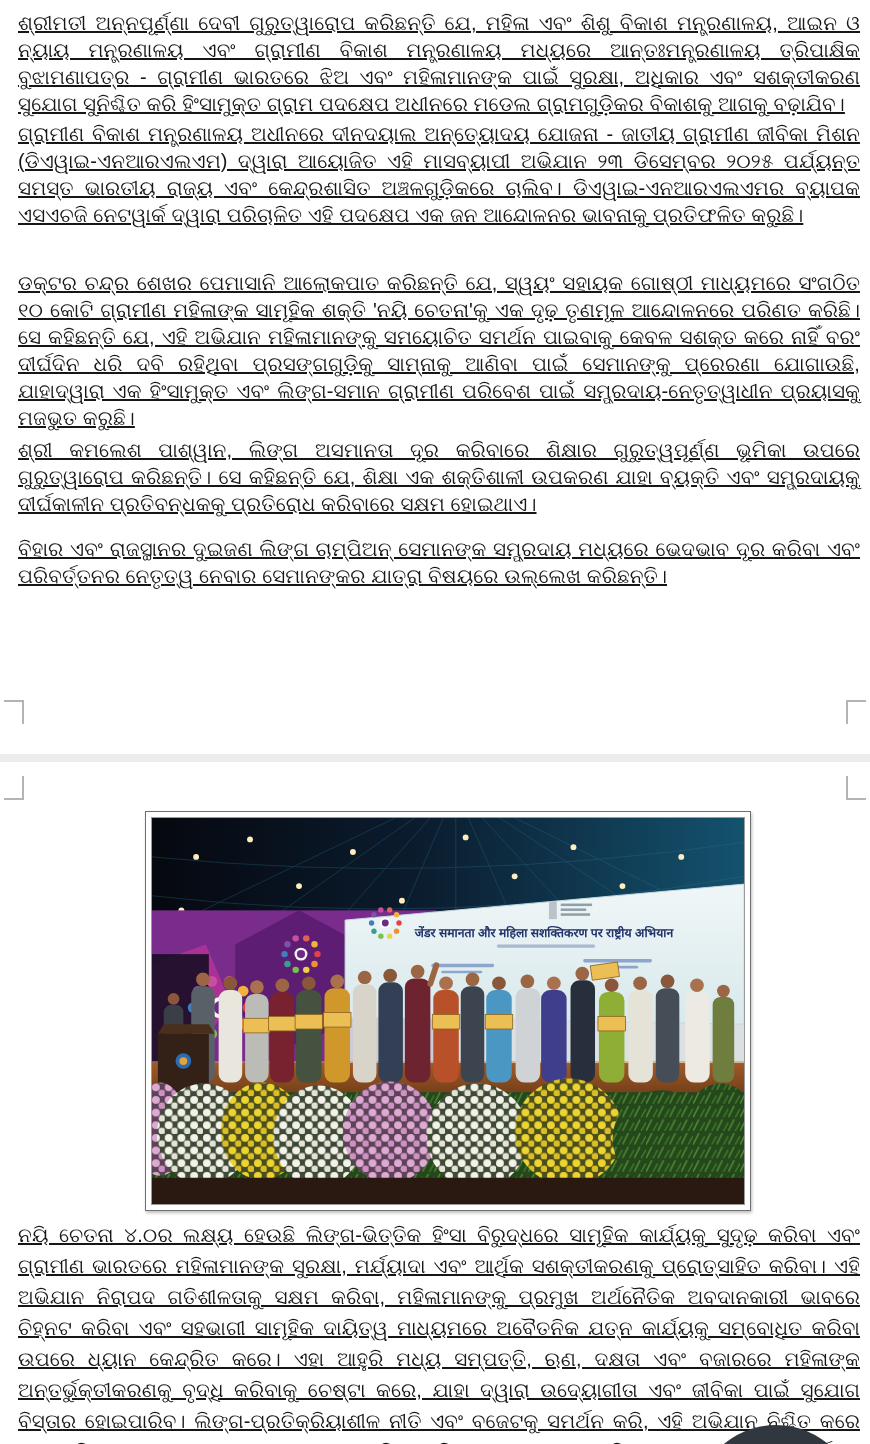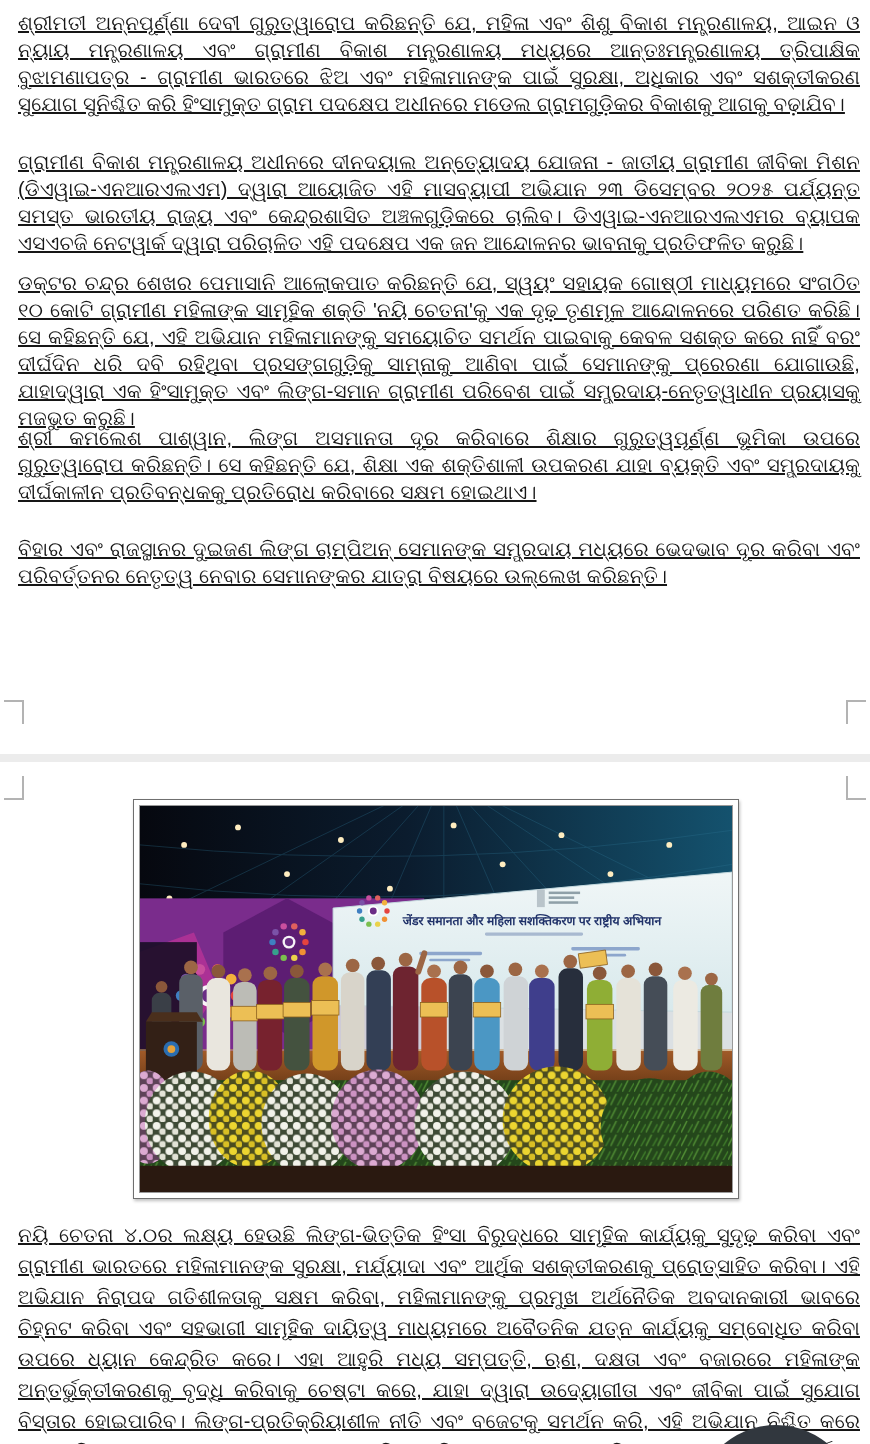--- a/index.html
+++ b/index.html
@@ -34,32 +34,32 @@
     position:absolute;left:695px;top:1425px;width:162px;height:162px;
     border-radius:50%;background:#31373e;
   }
 </style>
 </head>
 <body>
 
 <div>
 
   <p class="para" style="top:6px">ଶ୍ରୀମତୀ ଅନ୍ନପୂର୍ଣ୍ଣା ଦେବୀ ଗୁରୁତ୍ୱାରୋପ କରିଛନ୍ତି ଯେ, ମହିଳା ଏବଂ ଶିଶୁ ବିକାଶ ମନ୍ତ୍ରଣାଳୟ, ଆଇନ ଓ ନ୍ୟାୟ ମନ୍ତ୍ରଣାଳୟ ଏବଂ ଗ୍ରାମୀଣ ବିକାଶ ମନ୍ତ୍ରଣାଳୟ ମଧ୍ୟରେ ଆନ୍ତଃମନ୍ତ୍ରଣାଳୟ ତ୍ରିପାକ୍ଷିକ ବୁଝାମଣାପତ୍ର - ଗ୍ରାମୀଣ ଭାରତରେ ଝିଅ ଏବଂ ମହିଳାମାନଙ୍କ ପାଇଁ ସୁରକ୍ଷା, ଅଧିକାର ଏବଂ ସଶକ୍ତୀକରଣ ସୁଯୋଗ ସୁନିଶ୍ଚିତ କରି ହିଂସାମୁକ୍ତ ଗ୍ରାମ ପଦକ୍ଷେପ ଅଧୀନରେ ମଡେଲ ଗ୍ରାମଗୁଡ଼ିକର ବିକାଶକୁ ଆଗକୁ ବଢ଼ାଯିବ।</p>
-  <p class="para" style="top:145px">ଗ୍ରାମୀଣ ବିକାଶ ମନ୍ତ୍ରଣାଳୟ ଅଧୀନରେ ଦୀନଦୟାଲ ଅନ୍ତ୍ୟୋଦୟ ଯୋଜନା - ଜାତୀୟ ଗ୍ରାମୀଣ ଜୀବିକା ମିଶନ (ଡିଏୱାଇ-ଏନଆରଏଲଏମ) ଦ୍ୱାରା ଆୟୋଜିତ ଏହି ମାସବ୍ୟାପୀ ଅଭିଯାନ ୨୩ ଡିସେମ୍ବର ୨୦୨୫ ପର୍ଯ୍ୟନ୍ତ ସମସ୍ତ ଭାରତୀୟ ରାଜ୍ୟ ଏବଂ କେନ୍ଦ୍ରଶାସିତ ଅଞ୍ଚଳଗୁଡ଼ିକରେ ଚାଲିବ। ଡିଏୱାଇ-ଏନଆରଏଲଏମର ବ୍ୟାପକ ଏସଏଚଜି ନେଟୱାର୍କ ଦ୍ୱାରା ପରିଚାଳିତ ଏହି ପଦକ୍ଷେପ ଏକ ଜନ ଆନ୍ଦୋଳନର ଭାବନାକୁ ପ୍ରତିଫଳିତ କରୁଛି।</p>
+  <p class="para" style="top:117px">ଗ୍ରାମୀଣ ବିକାଶ ମନ୍ତ୍ରଣାଳୟ ଅଧୀନରେ ଦୀନଦୟାଲ ଅନ୍ତ୍ୟୋଦୟ ଯୋଜନା - ଜାତୀୟ ଗ୍ରାମୀଣ ଜୀବିକା ମିଶନ (ଡିଏୱାଇ-ଏନଆରଏଲଏମ) ଦ୍ୱାରା ଆୟୋଜିତ ଏହି ମାସବ୍ୟାପୀ ଅଭିଯାନ ୨୩ ଡିସେମ୍ବର ୨୦୨୫ ପର୍ଯ୍ୟନ୍ତ ସମସ୍ତ ଭାରତୀୟ ରାଜ୍ୟ ଏବଂ କେନ୍ଦ୍ରଶାସିତ ଅଞ୍ଚଳଗୁଡ଼ିକରେ ଚାଲିବ। ଡିଏୱାଇ-ଏନଆରଏଲଏମର ବ୍ୟାପକ ଏସଏଚଜି ନେଟୱାର୍କ ଦ୍ୱାରା ପରିଚାଳିତ ଏହି ପଦକ୍ଷେପ ଏକ ଜନ ଆନ୍ଦୋଳନର ଭାବନାକୁ ପ୍ରତିଫଳିତ କରୁଛି।</p>
   <p class="para" style="top:266px">ଡକ୍ଟର ଚନ୍ଦ୍ର ଶେଖର ପେମାସାନି ଆଲୋକପାତ କରିଛନ୍ତି ଯେ, ସ୍ୱୟଂ ସହାୟକ ଗୋଷ୍ଠୀ ମାଧ୍ୟମରେ ସଂଗଠିତ ୧୦ କୋଟି ଗ୍ରାମୀଣ ମହିଳାଙ୍କ ସାମୂହିକ ଶକ୍ତି 'ନୟି ଚେତନା'କୁ ଏକ ଦୃଢ଼ ତୃଣମୂଳ ଆନ୍ଦୋଳନରେ ପରିଣତ କରିଛି। ସେ କହିଛନ୍ତି ଯେ, ଏହି ଅଭିଯାନ ମହିଳାମାନଙ୍କୁ ସମୟୋଚିତ ସମର୍ଥନ ପାଇବାକୁ କେବଳ ସଶକ୍ତ କରେ ନାହିଁ ବରଂ ଦୀର୍ଘଦିନ ଧରି ଦବି ରହିଥିବା ପ୍ରସଙ୍ଗଗୁଡ଼ିକୁ ସାମ୍ନାକୁ ଆଣିବା ପାଇଁ ସେମାନଙ୍କୁ ପ୍ରେରଣା ଯୋଗାଉଛି, ଯାହାଦ୍ୱାରା ଏକ ହିଂସାମୁକ୍ତ ଏବଂ ଲିଙ୍ଗ-ସମାନ ଗ୍ରାମୀଣ ପରିବେଶ ପାଇଁ ସମ୍ପ୍ରଦାୟ-ନେତୃତ୍ୱାଧୀନ ପ୍ରୟାସକୁ ମଜଭୁତ କରୁଛି।</p>
-  <p class="para" style="top:421px">ଶ୍ରୀ କମଲେଶ ପାଶ୍ୱାନ, ଲିଙ୍ଗ ଅସମାନତା ଦୂର କରିବାରେ ଶିକ୍ଷାର ଗୁରୁତ୍ୱପୂର୍ଣ୍ଣ ଭୂମିକା ଉପରେ ଗୁରୁତ୍ୱାରୋପ କରିଛନ୍ତି। ସେ କହିଛନ୍ତି ଯେ, ଶିକ୍ଷା ଏକ ଶକ୍ତିଶାଳୀ ଉପକରଣ ଯାହା ବ୍ୟକ୍ତି ଏବଂ ସମ୍ପ୍ରଦାୟକୁ ଦୀର୍ଘକାଳୀନ ପ୍ରତିବନ୍ଧକକୁ ପ୍ରତିରୋଧ କରିବାରେ ସକ୍ଷମ ହୋଇଥାଏ।</p>
+  <p class="para" style="top:433px">ଶ୍ରୀ କମଲେଶ ପାଶ୍ୱାନ, ଲିଙ୍ଗ ଅସମାନତା ଦୂର କରିବାରେ ଶିକ୍ଷାର ଗୁରୁତ୍ୱପୂର୍ଣ୍ଣ ଭୂମିକା ଉପରେ ଗୁରୁତ୍ୱାରୋପ କରିଛନ୍ତି। ସେ କହିଛନ୍ତି ଯେ, ଶିକ୍ଷା ଏକ ଶକ୍ତିଶାଳୀ ଉପକରଣ ଯାହା ବ୍ୟକ୍ତି ଏବଂ ସମ୍ପ୍ରଦାୟକୁ ଦୀର୍ଘକାଳୀନ ପ୍ରତିବନ୍ଧକକୁ ପ୍ରତିରୋଧ କରିବାରେ ସକ୍ଷମ ହୋଇଥାଏ।</p>
   <p class="para" style="top:532px">ବିହାର ଏବଂ ରାଜସ୍ଥାନର ଦୁଇଜଣ ଲିଙ୍ଗ ଚାମ୍ପିଅନ୍ ସେମାନଙ୍କ ସମ୍ପ୍ରଦାୟ ମଧ୍ୟରେ ଭେଦଭାବ ଦୂର କରିବା ଏବଂ ପରିବର୍ତ୍ତନର ନେତୃତ୍ୱ ନେବାର ସେମାନଙ୍କର ଯାତ୍ରା ବିଷୟରେ ଉଲ୍ଲେଖ କରିଛନ୍ତି।</p>
 
   <div class="mark bl" style="left:4px;top:700px"></div>
   <div class="mark br" style="left:846px;top:700px"></div>
   <div class="pb-band" style="top:754px"></div>
   <div class="mark tl" style="left:4px;top:776px"></div>
   <div class="mark tr" style="left:846px;top:776px"></div>
 
-  <figure class="photo-frame" style="margin:0">
+  <figure class="photo-frame" style="margin:12px">
     <div class="photo-inner">
       <svg width="592" height="386" viewBox="0 0 604 397" preserveAspectRatio="none">
         <defs>
           <linearGradient id="ceilGrad" x1="0" y1="0" x2="1" y2="0">
             <stop offset="0" stop-color="#06080f"></stop>
             <stop offset="0.45" stop-color="#0b1c2e"></stop>
             <stop offset="1" stop-color="#14526e"></stop>
           </linearGradient>
           <linearGradient id="floorGrad" x1="0" y1="0" x2="0" y2="1">
             <stop offset="0" stop-color="#a05a28"></stop>

